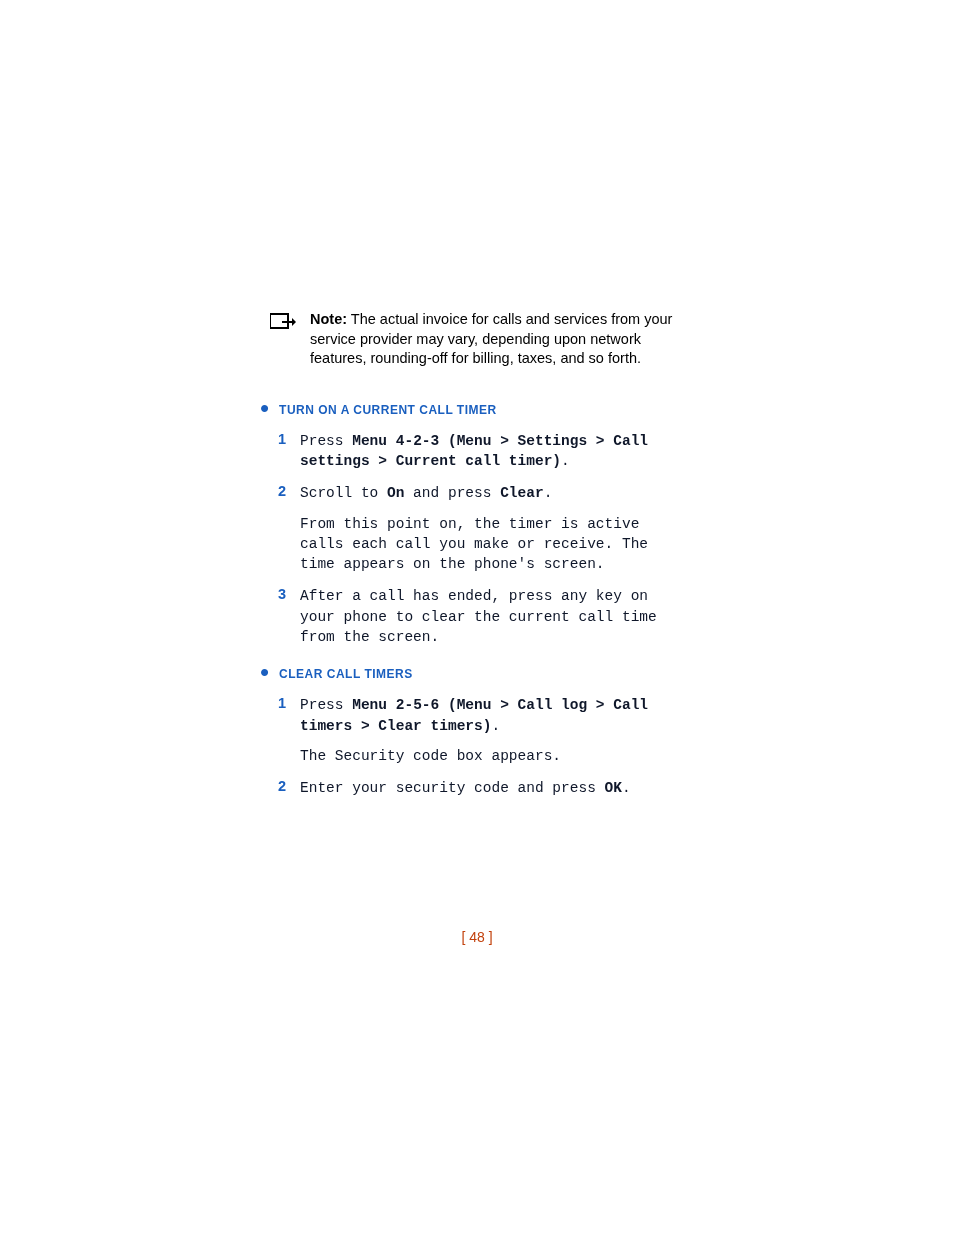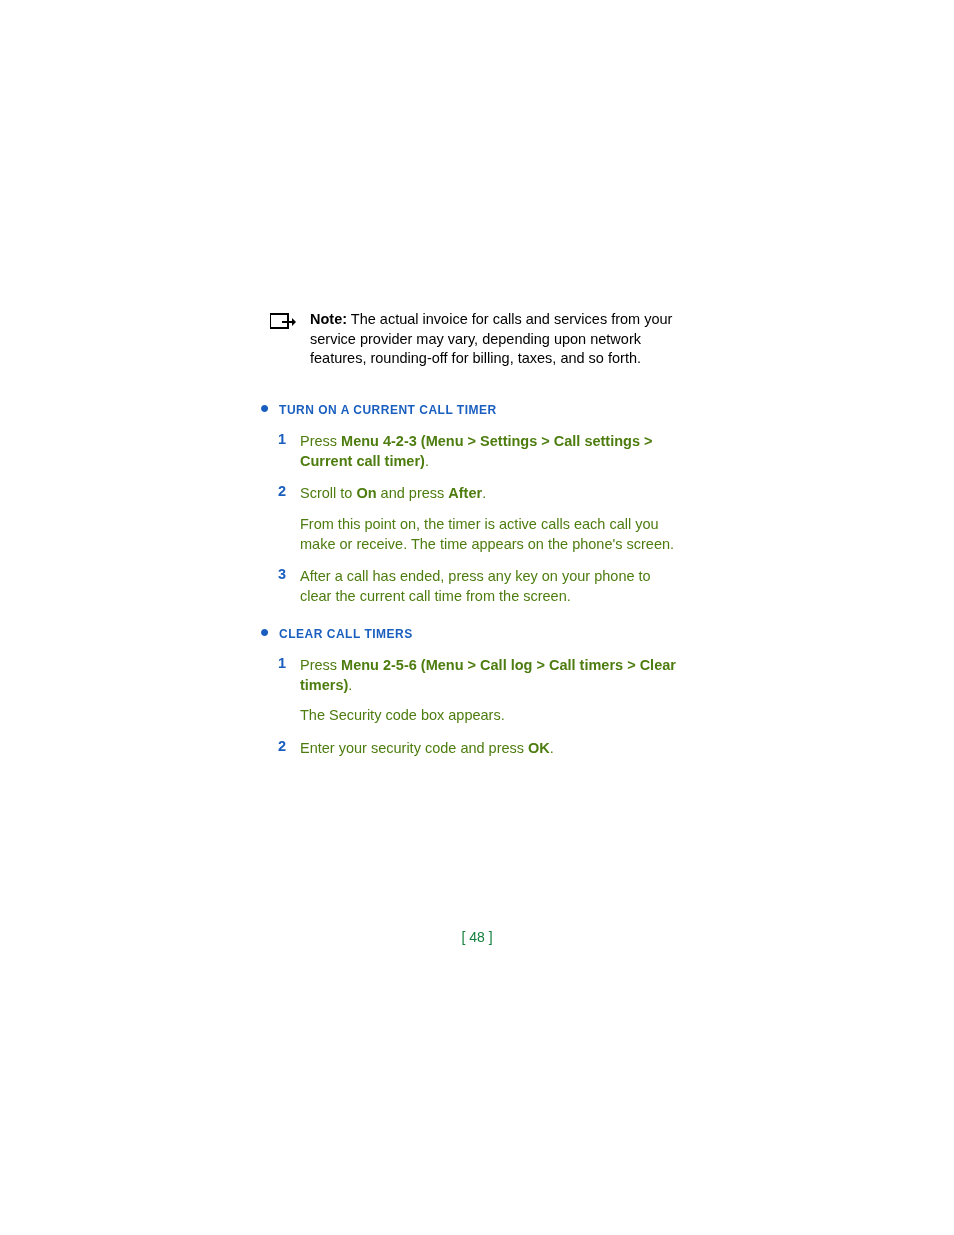--- a/index.html
+++ b/index.html
@@ -78,35 +78,36 @@
     .step-num {
       color: #1a5fbf;
       font-weight: bold;
       font-size: 14.5px;
       width: 22px;
       flex-shrink: 0;
     }
     .step-content {
       font-size: 14.5px;
       line-height: 1.4;
-      color: #4d7c0f;
+      color: #0f172a;
+      font-family: Liberation Mono, monospace;
     }
     .step-content .bold {
       font-weight: bold;
     }
     .step-extra {
       margin-top: 10px;
     }
     .page-number {
       position: absolute;
       bottom: 290px;
       left: 0;
       right: 0;
       text-align: center;
-      color: #15803d;
+      color: #c2410c;
       font-size: 14px;
       font-weight: normal;
     }
   </style>
 </head>
 <body>
 
 <div class="page">
 
   <div class="note-block">
@@ -131,21 +132,21 @@
   <ol class="step-list">
     <li class="step-item">
       <span class="step-num">1</span>
       <div class="step-content">
         <span>Press </span><span class="bold">Menu 4-2-3 (Menu &gt; Settings &gt; Call settings &gt; Current call timer)</span><span>.</span>
       </div>
     </li>
     <li class="step-item">
       <span class="step-num">2</span>
       <div class="step-content">
-        <span>Scroll to </span><span class="bold">On</span><span> and press </span><span class="bold">After</span><span>.</span>
+        <span>Scroll to </span><span class="bold">On</span><span> and press </span><span class="bold">Clear</span><span>.</span>
         <div class="step-extra">From this point on, the timer is active calls each call you make or receive. The time appears on the phone's screen.</div>
       </div>
     </li>
     <li class="step-item">
       <span class="step-num">3</span>
       <div class="step-content">
         <span>After a call has ended, press any key on your phone to clear the current call time from the screen.</span>
       </div>
     </li>
   </ol>

